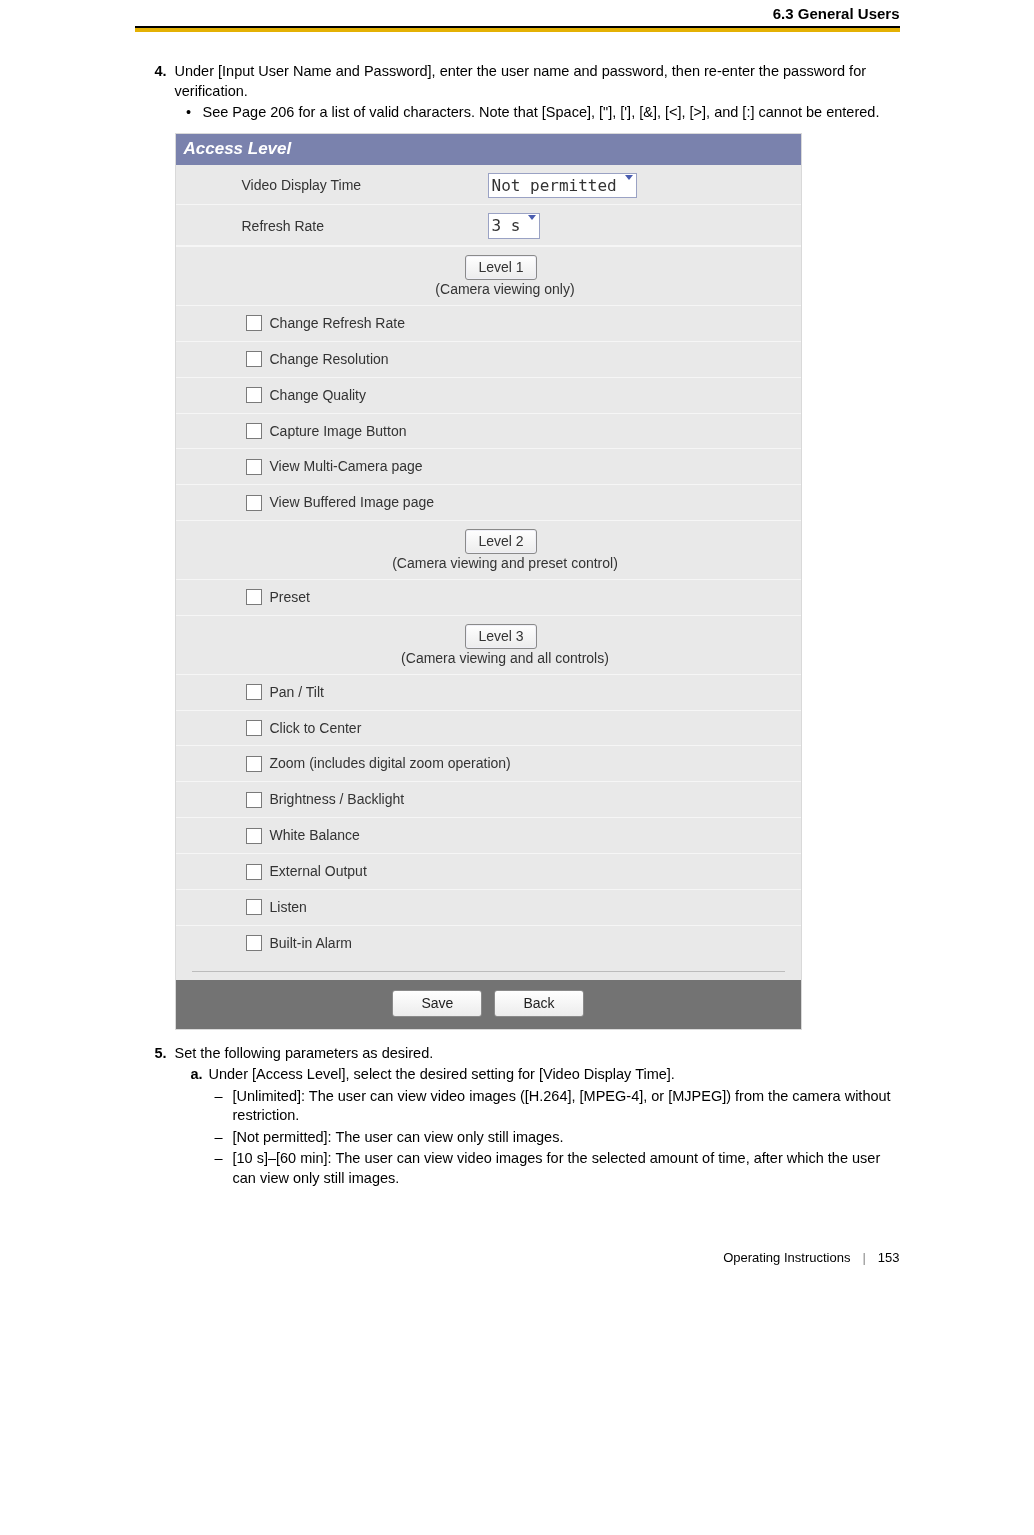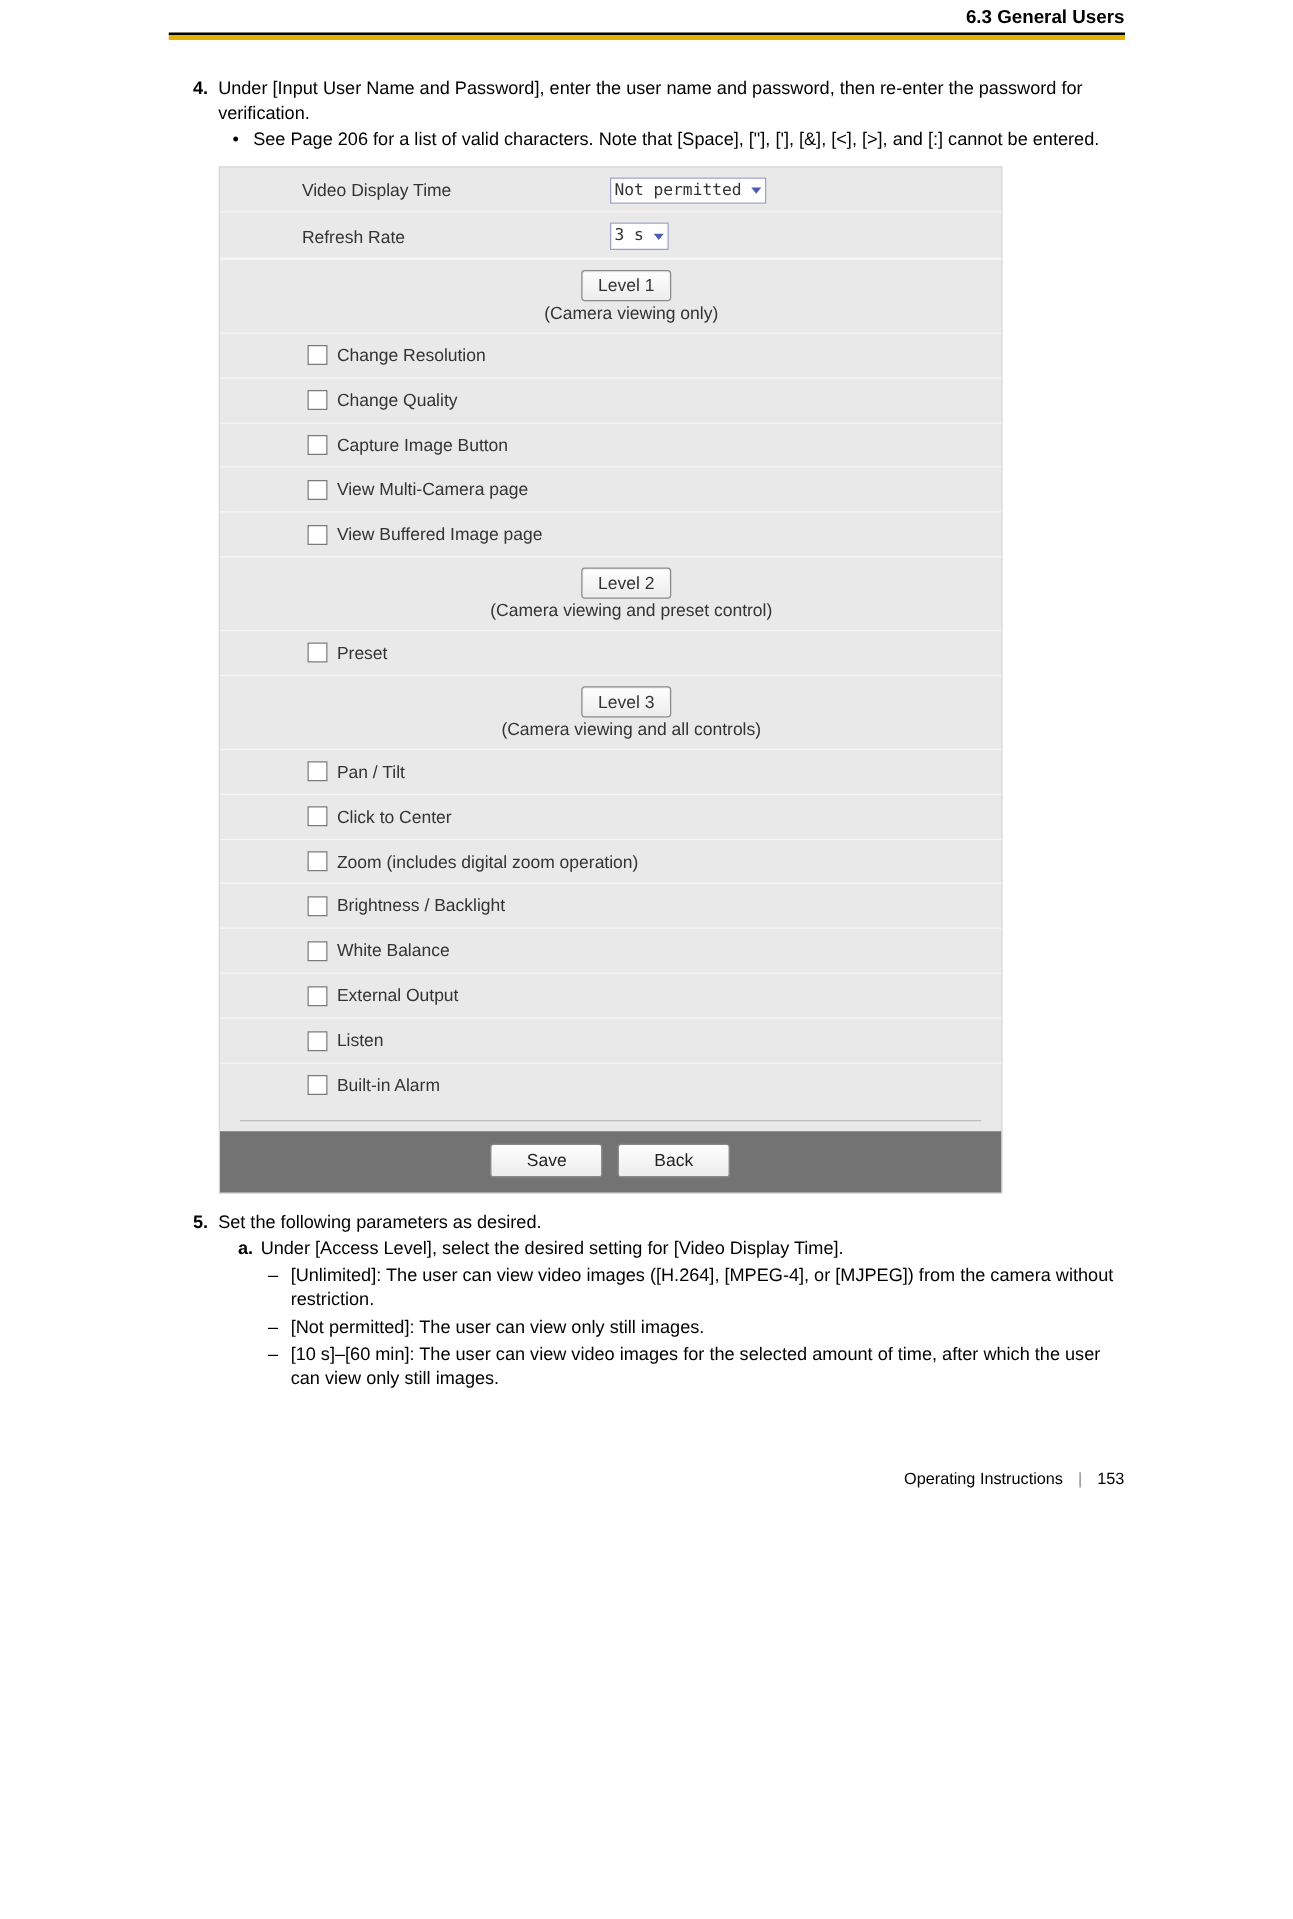--- a/index.html
+++ b/index.html
@@ -67,24 +67,23 @@
     display: flex;
     align-items: center;
     padding: 8px 6px 6px 66px;
     border-bottom: 1px solid #f6f6f6;
   }
   .ui-label-cell { width: 246px; flex-shrink:0; }
   .ui-select {
     background: #fff;
     border: 1px solid #9aa2c4;
     font-family: Tahoma, monospace;
-    font-size: 13px;
+    font-size: 16px;
     padding: 1px 3px;
     display: inline-flex;
-    align-items: center;
     gap: 6px;
   }
   .ui-select .caret {
     width:0;height:0;border-left:4px solid transparent;border-right:4px solid transparent;border-top:5px solid #4a5db0;display:inline-block;margin-left:2px;
   }
   .level-btn {
     display:inline-block;
     background: linear-gradient(#fff,#ececec);
     border:1px solid #8a8a8a;
     border-radius:3px;
@@ -156,20 +155,21 @@
       <div class="step-num">4.</div>
       <div class="step-text">Under [Input User Name and Password], enter the user name and password, then re-enter the password for verification.</div>
     </div>
     <div class="bullet-row indent-step">
       <div class="bullet-mark">•</div>
       <div>See Page 206 for a list of valid characters. Note that [Space], ["], ['], [&amp;], [&lt;], [&gt;], and [:] cannot be entered.</div>
     </div>
   </div>
 
   <div class="ui-panel">
+    <div class="ui-titlebar">Access Level</div>
     <div class="ui-body">
 
       <div class="ui-row">
         <div class="ui-label-cell">Video Display Time</div>
         <div class="ui-select">
           <span>Not permitted</span>
           <span class="caret"></span>
         </div>
       </div>
 
@@ -180,20 +180,24 @@
           <span class="caret"></span>
         </div>
       </div>
 
       <div class="level-row">
         <span class="level-btn">Level 1</span>
         <span>(Camera viewing only)</span>
       </div>
       <div class="chk-row">
           <span class="chk"></span>
+          <span>Change Refresh Rate</span>
+        </div>
+      <div class="chk-row">
+          <span class="chk"></span>
           <span>Change Resolution</span>
         </div>
       <div class="chk-row">
           <span class="chk"></span>
           <span>Change Quality</span>
         </div>
       <div class="chk-row">
           <span class="chk"></span>
           <span>Capture Image Button</span>
         </div>

